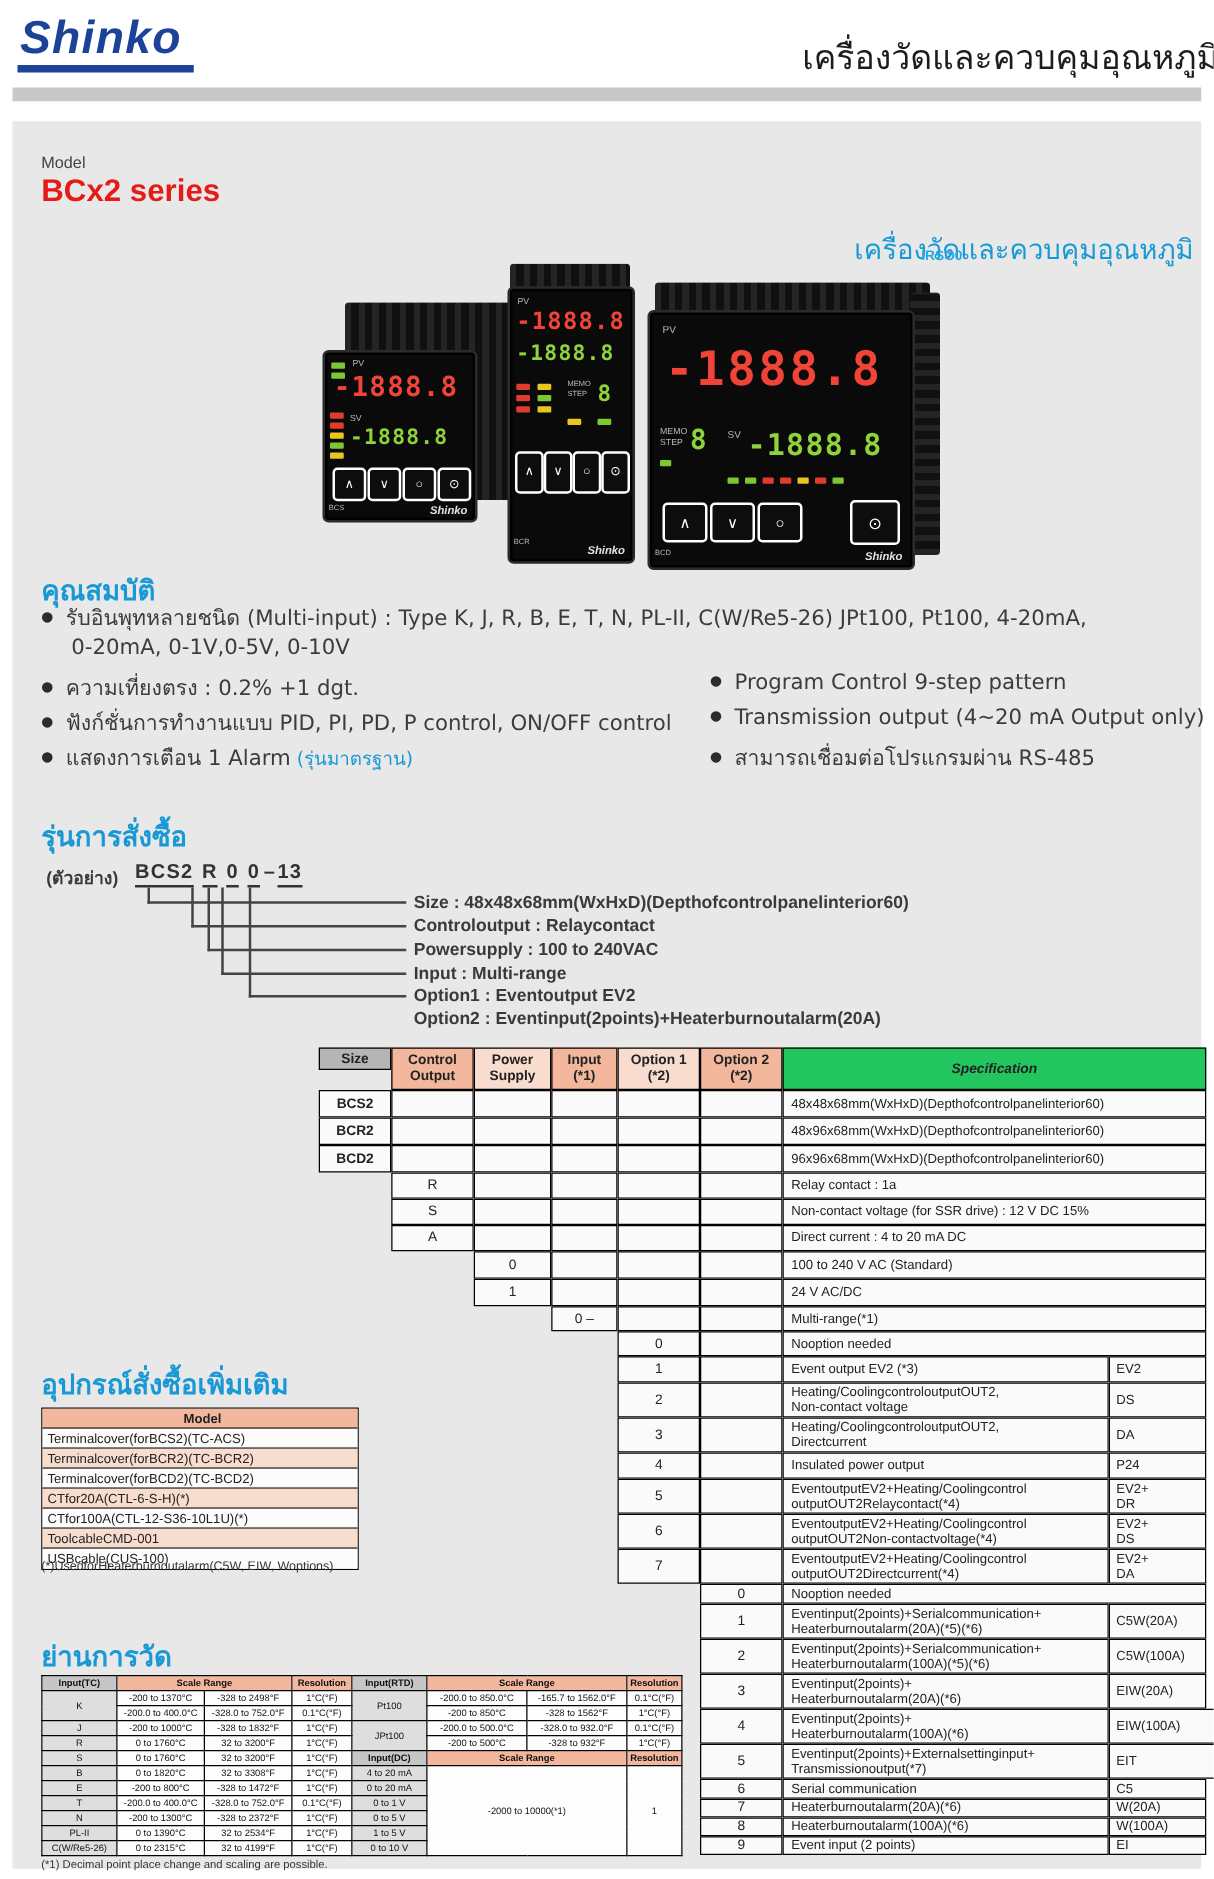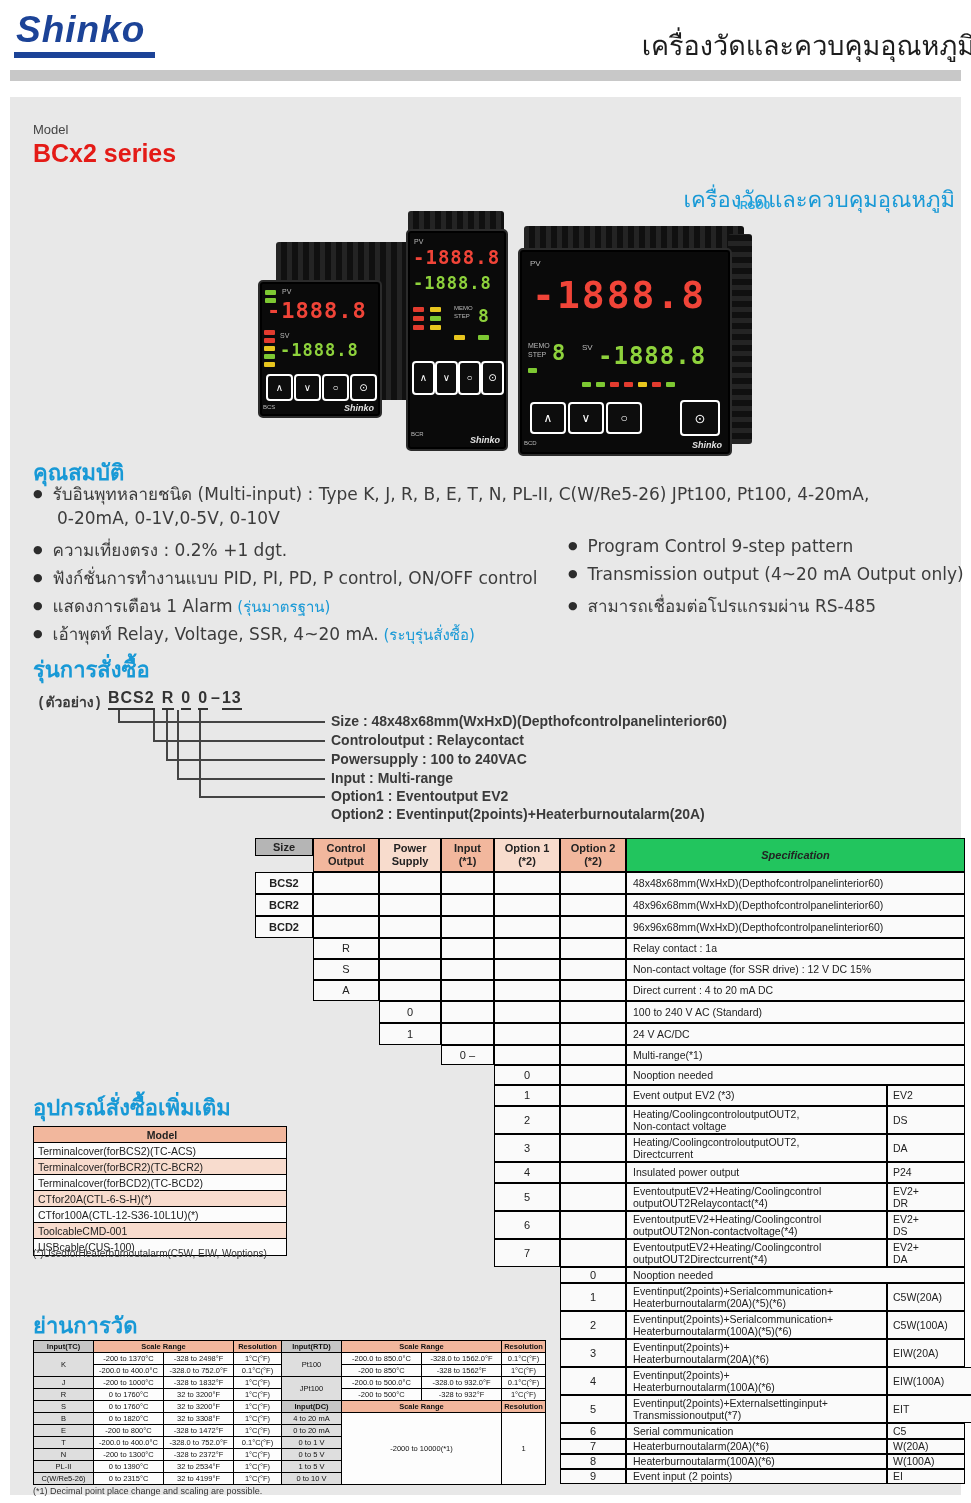--- a/index.html
+++ b/index.html
@@ -29,21 +29,21 @@
   .tag{position:absolute;color:#b9b9b9;font-size:7px;line-height:1;}
   .btn{position:absolute;border:2px solid #fff;border-radius:4px;background:#0d0d0d;color:#fff;
        display:flex;align-items:center;justify-content:center;font-size:10px;line-height:1;}
   .brandtag{position:absolute;font-style:italic;font-weight:bold;color:#e2e2e2;font-size:9px;}
   
   .sec-head{font-size:22px;font-weight:bold;color:#1899d6;font-family:"DejaVu Sans","Liberation Sans",sans-serif;}
   .feat{position:absolute;font-size:17px;color:#3c3c3c;white-space:nowrap;font-family:"DejaVu Sans","Liberation Sans",sans-serif;}
   .feat .dot{font-size:11px;vertical-align:3px;margin-right:10px;color:#2c2c2c;}
   .feat .note{color:#1899d6;font-size:15px;}
   
-  .ex-lbl{left:37px;top:691px;font-size:14px;font-weight:bold;color:#3a3a3a;font-family:Liberation Mono, monospace;}
+  .ex-lbl{left:37px;top:691px;font-size:14px;font-weight:bold;color:#3a3a3a;font-family:Liberation Sans, sans-serif;}
   .code-row{left:108px;top:689px;font-size:16px;font-weight:bold;color:#333;}
   .code-part{display:inline-block;margin-right:7px;letter-spacing:1px;}
   .code-part.u{border-bottom:2px solid #333;padding-bottom:1px;}
   .code-part.dash{margin-right:1px;margin-left:-4px;}
   .vline{position:absolute;width:2px;background:#444;}
   .hline{position:absolute;height:2px;background:#444;}
   .tree-lbl{position:absolute;left:331px;font-size:14px;font-weight:bold;color:#3a3a3a;white-space:nowrap;}
   
   #mt{position:absolute;left:255px;top:838px;width:710px;}
   .mtc{position:absolute;box-sizing:border-box;border:1px solid #000;background:#fafafa;color:#222;
@@ -362,21 +362,21 @@
           <th class="cs" colspan="2">Scale Range</th>
           <th class="cs">Resolution</th>
         </tr>
         <tr>
           <td class="cl" rowspan="2">K</td>
           <td>-200 to 1370°C</td>
           <td>-328 to  2498°F</td>
           <td>1°C(°F)</td>
           <td class="cl" rowspan="2">Pt100</td>
           <td>-200.0 to 850.0°C</td>
-          <td>-328.0 to 1562.0°F</td>
+          <td>-165.7 to 1562.0°F</td>
           <td>0.1°C(°F)</td>
         </tr>
         <tr>
           <td>-200.0  to 400.0°C</td>
           <td>-328.0  to 752.0°F</td>
           <td>0.1°C(°F)</td>
           <td>-200 to 850°C</td>
           <td>-328  to 1562°F</td>
           <td>1°C(°F)</td>
         </tr>
@@ -453,17 +453,16 @@
           <td class="cl">0 to 10 V</td>
         </tr>
       </tbody>
     </table>
   <div class="abs foot" style="left:33px;top:1486px;font-size:9px;">(*1) Decimal point place change and scaling are possible.</div>
 <div class="feat" style="left: 33px; top: 480px;"><span class="dot">●</span>รับอินพุทหลายชนิด (Multi-input) : Type K, J, R, B, E, T, N, PL-II, C(W/Re5-26) JPt100, Pt100, 4-20mA,</div>
     <div class="feat" style="left: 57px; top: 508px;">0-20mA, 0-1V,0-5V, 0-10V</div>
     <div class="feat" style="left: 33px; top: 536px;"><span class="dot">●</span>ความเที่ยงตรง : 0.2% +1 dgt.</div>
     <div class="feat" style="left: 33px; top: 564px;"><span class="dot">●</span>ฟังก์ชั่นการทำงานแบบ PID, PI, PD, P control, ON/OFF control</div>
     <div class="feat" style="left: 33px; top: 592px;"><span class="dot">●</span>แสดงการเตือน 1 Alarm<span class="note"> (รุ่นมาตรฐาน)</span></div>
-    <div class="feat" style="left: 33px; top: 620px;"><span class="dot">●</span>เอ้าพุตท์ Relay, Voltage, SSR, 4~20 mA.<span class="note"> (ระบุรุ่นสั่งซื้อ)</span></div>
     <div class="feat" style="left: 568px; top: 536px;"><span class="dot">●</span>Program Control 9-step pattern</div>
     <div class="feat" style="left: 568px; top: 564px;"><span class="dot">●</span>Transmission output (4~20 mA Output only)</div>
     <div class="feat" style="left: 568px; top: 592px;"><span class="dot">●</span>สามารถเชื่อมต่อโปรแกรมผ่าน RS-485</div>
   </div>
 
 </body></html>

